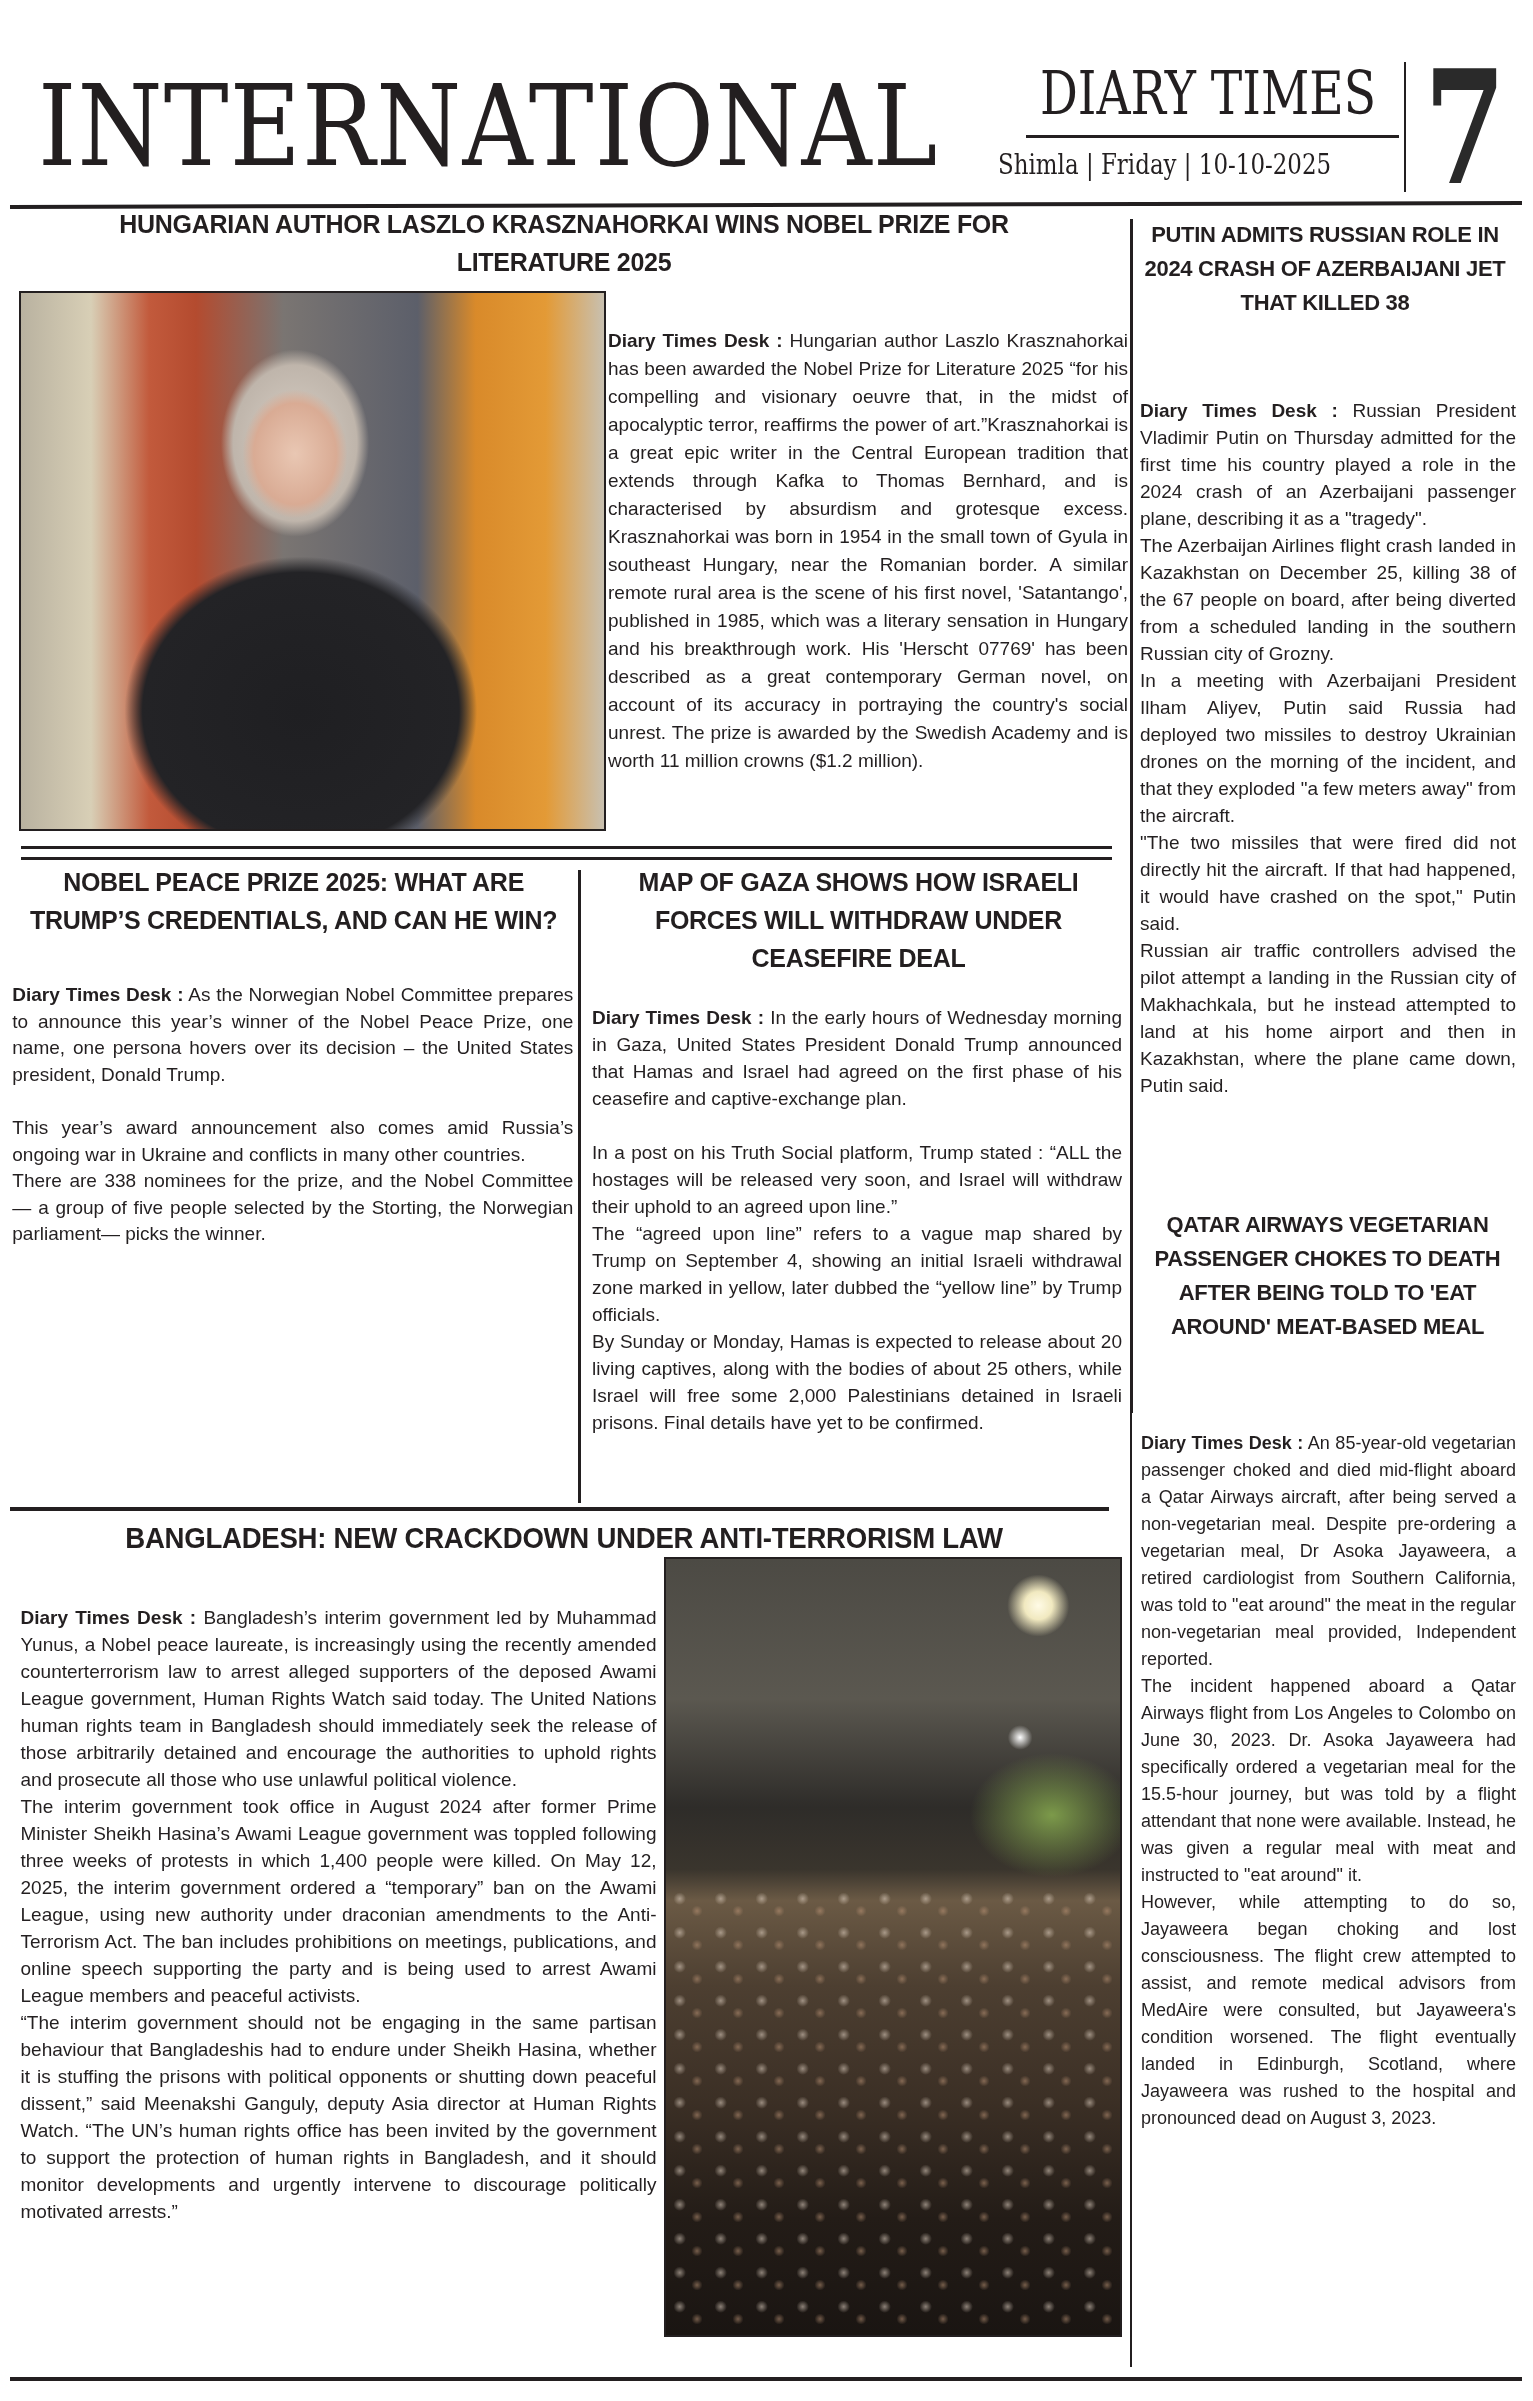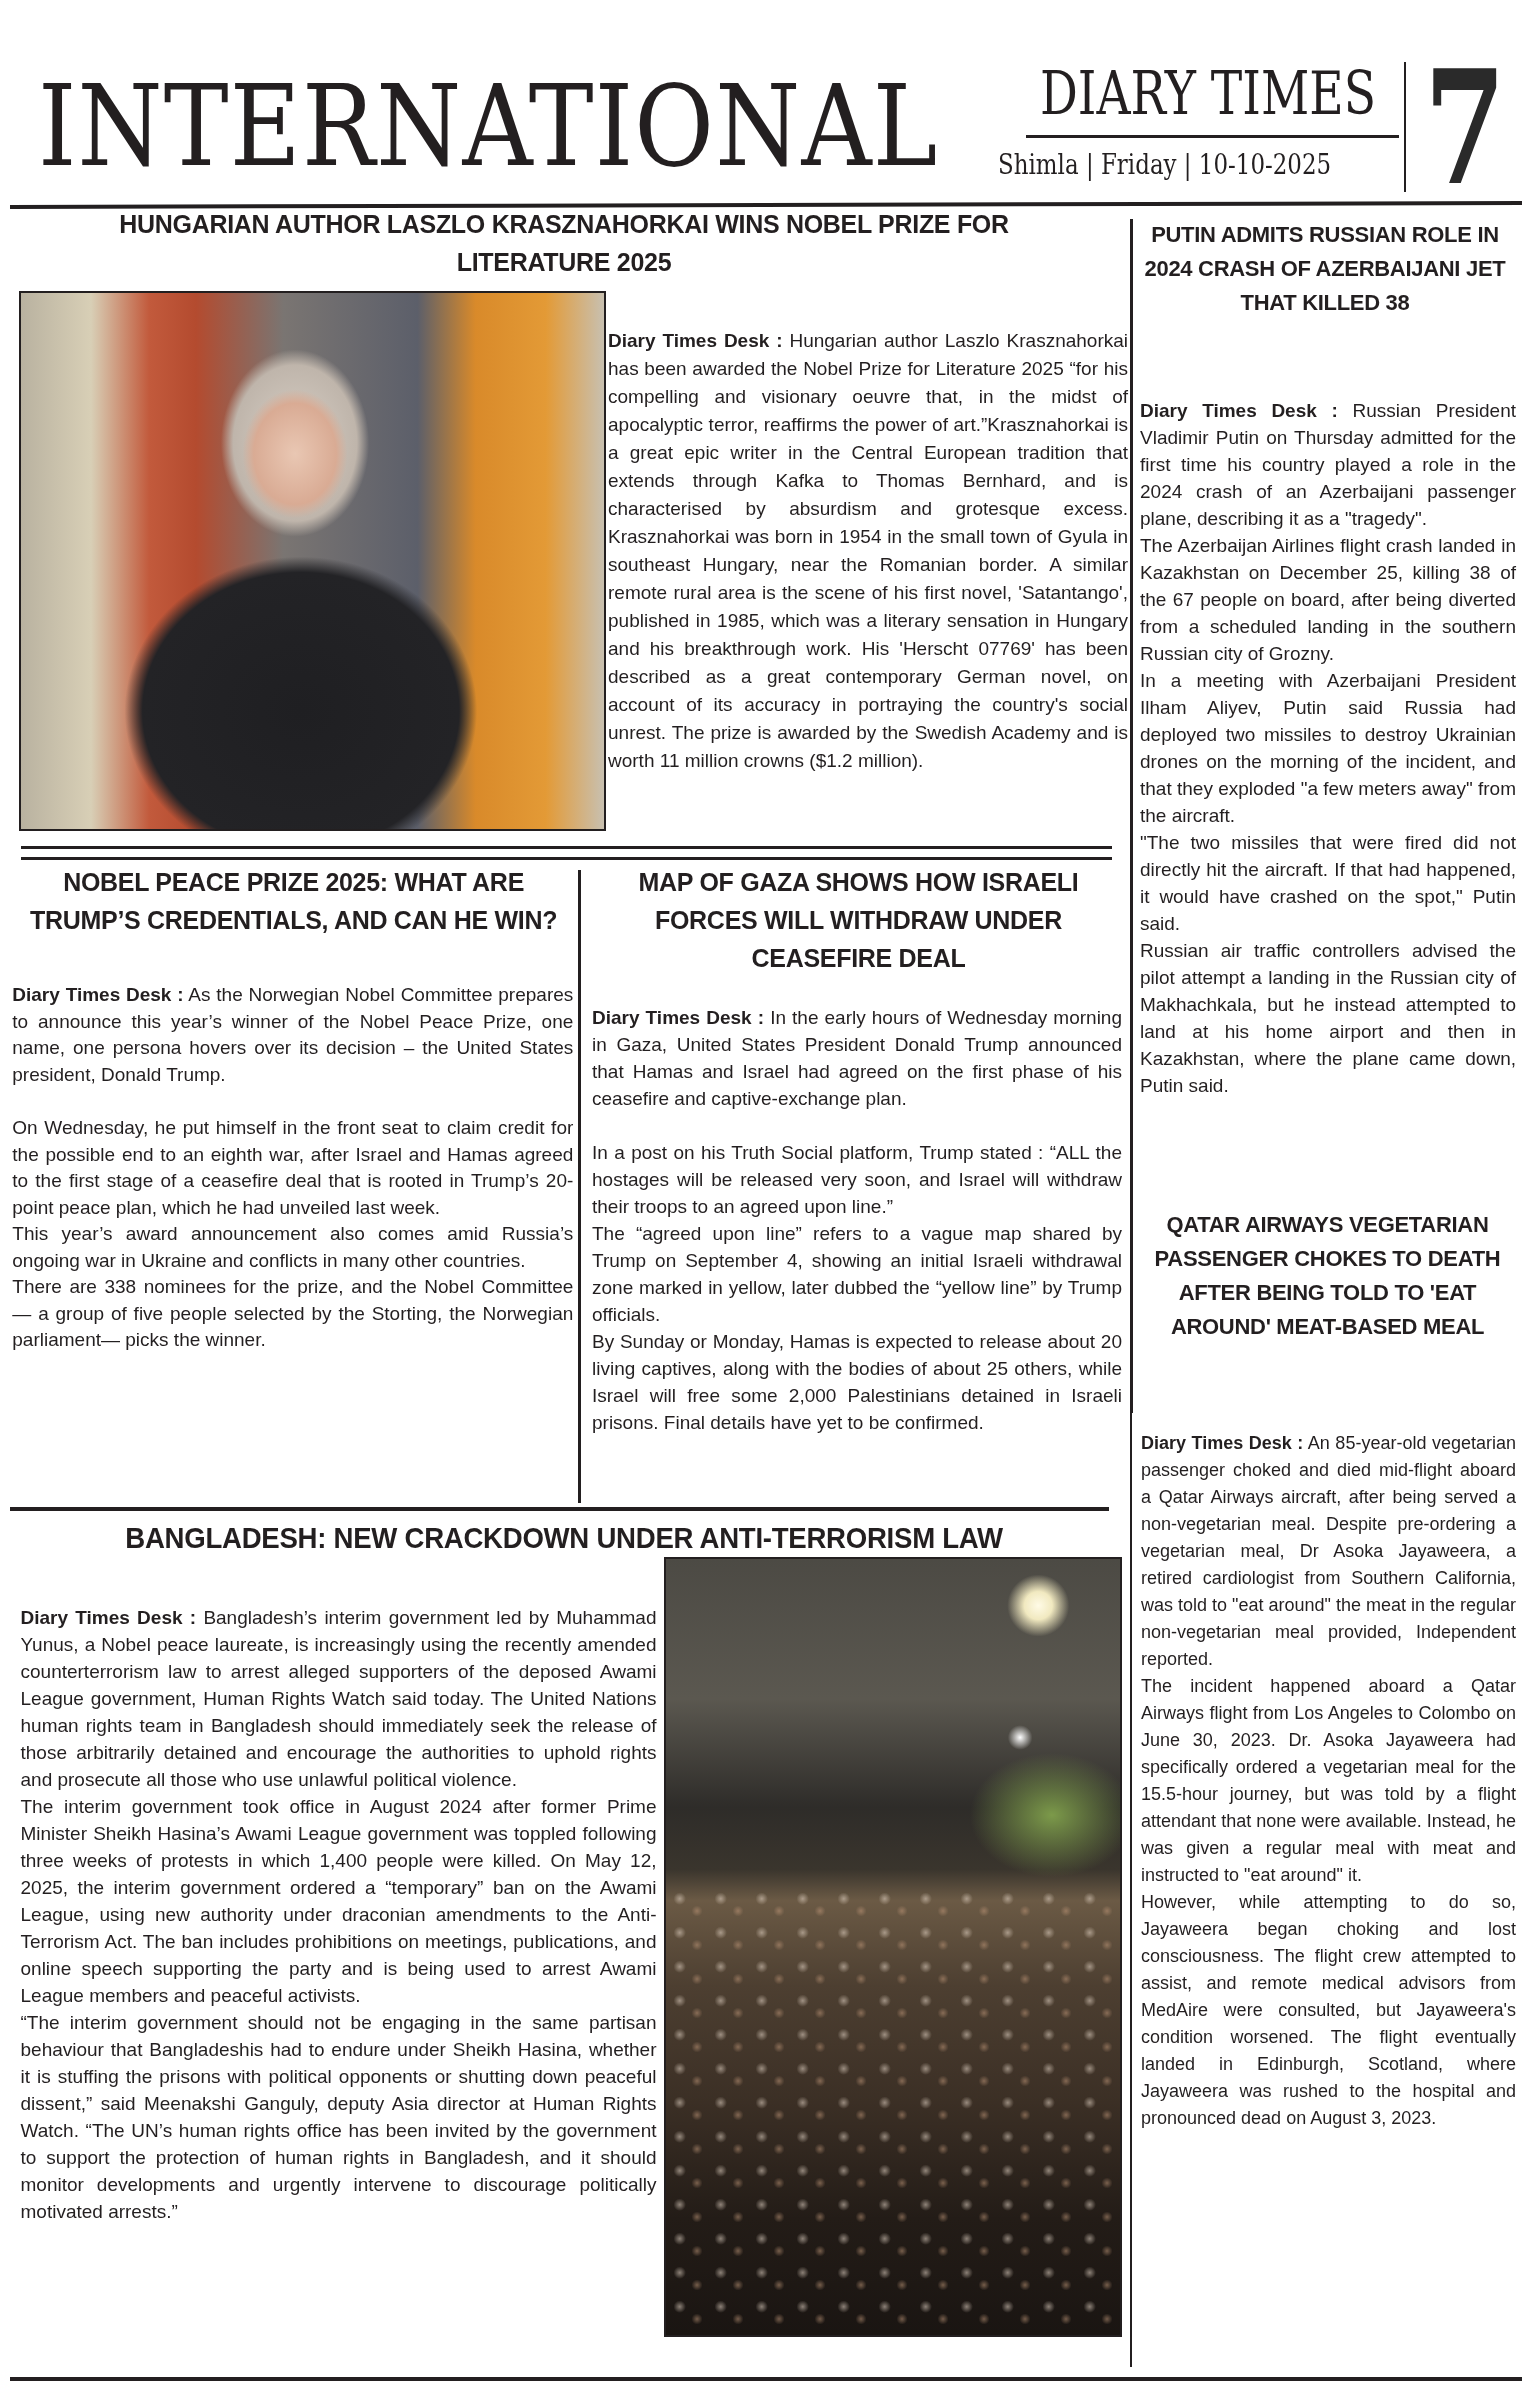--- a/index.html
+++ b/index.html
@@ -102,33 +102,32 @@
 <div class="vrule" style="left:1130px; top:219px; height:1194px;"></div>
 
 <div class="hrule" style="left:20.5px; top:846px; width:1091px;"></div>
 <div class="hrule" style="left:20.5px; top:857px; width:1091px;"></div>
 
 <div class="hl" style="left:9.6px; top:863px; width:568px; font-size:25px; line-height:38px;">NOBEL PEACE PRIZE 2025: WHAT ARE TRUMP’S CREDENTIALS, AND CAN HE WIN?</div>
 
 <div class="body" style="left:12.3px; top:941px; width:561px; font-size:19px; line-height:26.5px;">
   <p><span class="byline">Diary Times Desk :</span><span> As the Norwegian Nobel Committee prepares to announce this year’s winner of the Nobel Peace Prize, one name, one persona hovers over its decision – the United States president, Donald Trump.</span></p>
   <div class="gap"></div>
-  <p>On Wednesday, he put himself in the front seat to claim credit for the possible end to an eighth war, after Israel and Hamas agreed to the first stage of a ceasefire deal that is rooted in Trump’s 20-point peace plan, which he had unveiled last week.</p>
   <p>This year’s award announcement also comes amid Russia’s ongoing war in Ukraine and conflicts in many other countries.</p>
   <p>There are 338 nominees for the prize, and the Nobel Committee — a group of five people selected by the Storting, the Norwegian parliament— picks the winner.</p>
 </div>
 
 <div class="vrule" style="left:578px; top:870px; height:633px;"></div>
 
 <div class="hl" style="left:595px; top:863px; width:527px; font-size:25px; line-height:38px;">MAP OF GAZA SHOWS HOW ISRAELI FORCES WILL WITHDRAW UNDER CEASEFIRE DEAL</div>
 
 <div class="body" style="left:592px; top:963px; width:530px; font-size:19px; line-height:27px;">
   <p><span class="byline">Diary Times Desk :</span><span> In the early hours of Wednesday morning in Gaza, United States President Donald Trump announced that Hamas and Israel had agreed on the first phase of his ceasefire and captive-exchange plan.</span></p>
   <div class="gap"></div>
-  <p>In a post on his Truth Social platform, Trump stated : “ALL the hostages will be released very soon, and Israel will withdraw their troops to an agreed upon line.”</p>
+  <p>In a post on his Truth Social platform, Trump stated : “ALL the hostages will be released very soon, and Israel will withdraw their uphold to an agreed upon line.”</p>
   <p>The “agreed upon line” refers to a vague map shared by Trump on September 4, showing an initial Israeli withdrawal zone marked in yellow, later dubbed the “yellow line” by Trump officials.</p>
   <p>By Sunday or Monday, Hamas is expected to release about 20 living captives, along with the bodies of about 25 others, while Israel will free some 2,000 Palestinians detained in Israeli prisons. Final details have yet to be confirmed.</p>
 </div>
 
 <div class="hrule" style="left:10.3px; top:1507px; width:1099px; height:4.1px;"></div>
 
 <div class="hl hl-condensed" style="left:10.3px; top:1517px; width:1108px; font-size:30px; line-height:41px;">BANGLADESH: NEW CRACKDOWN UNDER ANTI-TERRORISM LAW</div>
 
 <div class="body" style="left:20.5px; top:1563px; width:636px; font-size:19px; line-height:27px;">
   <p><span class="byline">Diary Times Desk :</span><span>  Bangladesh’s interim government led by Muhammad Yunus, a Nobel peace laureate, is increasingly using the recently amended counterterrorism law to arrest alleged supporters of the deposed Awami League government, Human Rights Watch said today. The United Nations human rights team in Bangladesh should immediately seek the release of those arbitrarily detained and encourage the authorities to uphold rights and prosecute all those who use unlawful political violence.</span></p>

